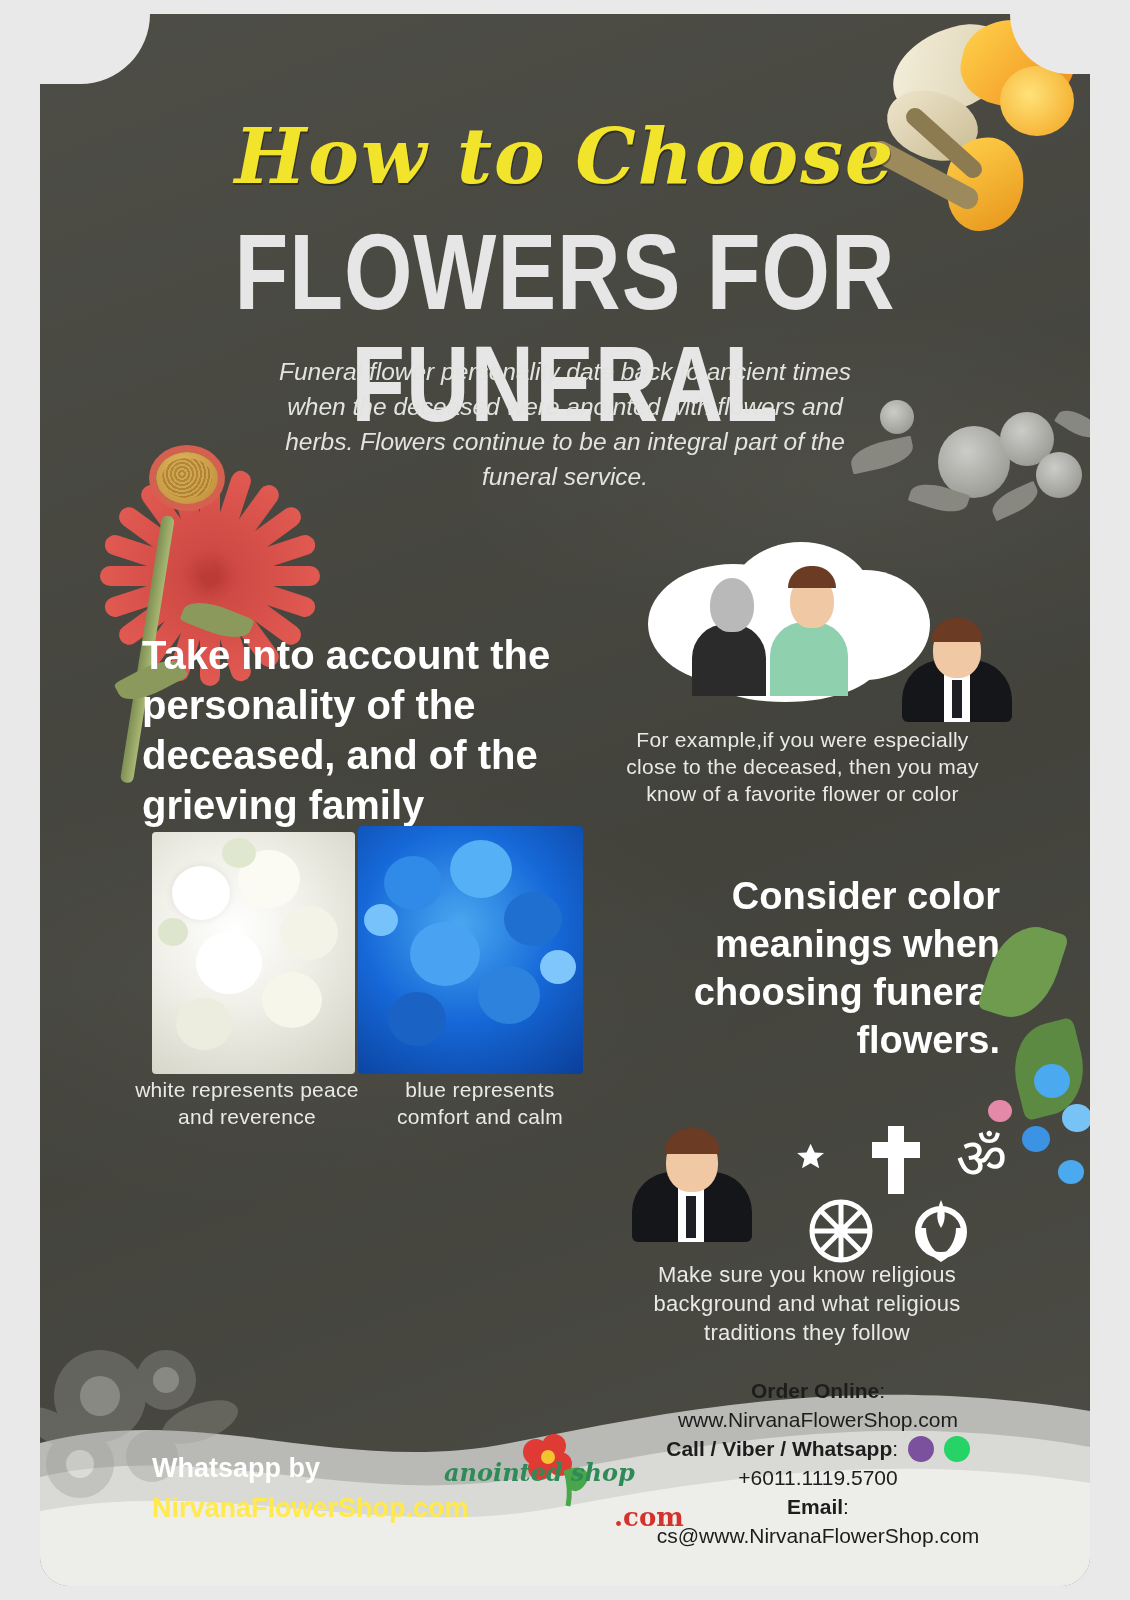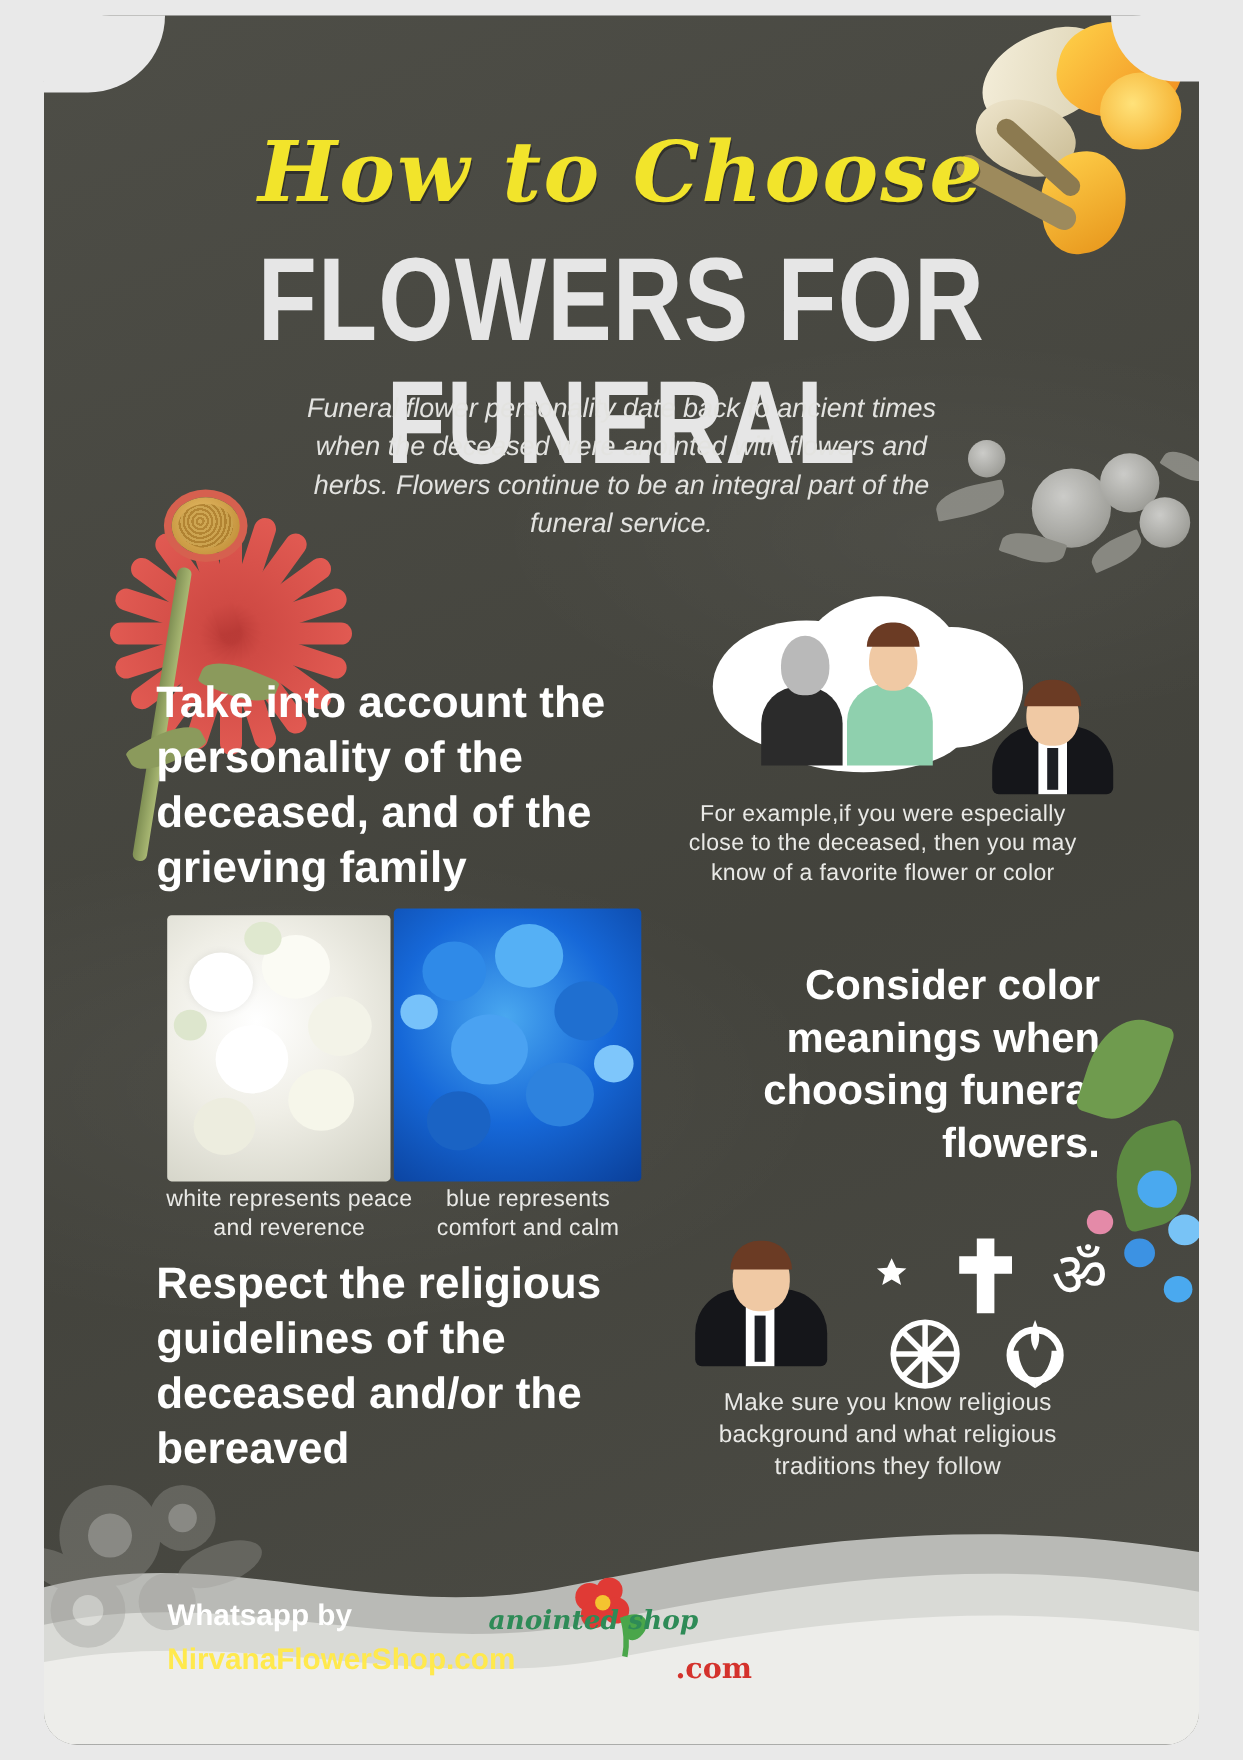--- a/index.html
+++ b/index.html
@@ -44,21 +44,21 @@
   }
   .intro{
     position:absolute;left:215px;top:340px;width:620px;text-align:center;
     font-family:"Liberation Sans",sans-serif;font-style:italic;
     font-size:24.5px;line-height:35px;color:#e3e3e0;
   }
 
   
   .h-left{
     position:absolute;font-family:"Liberation Sans",sans-serif;font-weight:bold;
-    color:#ffffff;font-size:40px;line-height:50px;
+    color:#ffffff;font-size:40px;line-height:50px;margin-top:16px;
   }
   .h-right{
     position:absolute;font-family:"Liberation Sans",sans-serif;font-weight:bold;
     color:#ffffff;font-size:38px;line-height:48px;text-align:right;
   }
   .cap{
     position:absolute;font-family:"Liberation Sans",sans-serif;
     color:#e9e9e6;font-size:21px;line-height:27px;text-align:center;letter-spacing:.3px;
   }
 
@@ -238,24 +238,23 @@
       <div class="bl" style="left:26px;top:30px;width:58px;height:54px;background:#2f8ae8;"></div>
       <div class="bl" style="left:92px;top:14px;width:62px;height:58px;background:#55b0f5;"></div>
       <div class="bl" style="left:146px;top:66px;width:58px;height:54px;background:#1f6fd0;"></div>
       <div class="bl" style="left:52px;top:96px;width:70px;height:64px;background:#4aa2f2;"></div>
       <div class="bl" style="left:120px;top:140px;width:62px;height:58px;background:#2d82de;"></div>
       <div class="bl" style="left:30px;top:166px;width:58px;height:54px;background:#1a63c4;"></div>
       <div class="bl" style="left:6px;top:78px;width:34px;height:32px;background:#77c2fa;"></div>
       <div class="bl" style="left:182px;top:124px;width:36px;height:34px;background:#7ec6fb;"></div>
     </div>
 
-    <div class="cap" style="left:108px;top:1062px;width:230px;">white represents peace and reverence</div>
+    <div class="cap" style="left:92px;top:1062px;width:230px;">white represents peace and reverence</div>
     <div class="cap" style="left:340px;top:1062px;width:200px;">blue represents comfort and calm</div>
 
-    <div class="h-left" style="left:102px;top:1128px;width:480px;">Respect the religious guidelines of the deceased and/or the bereaved</div>
 
     <div class="manbust" style="left:592px;top:1108px;width:120px;height:120px;">
       <div class="mb-suit" style="width:120px;height:70px;"></div>
       <div class="mb-shirt" style="left:46px;height:54px;"></div>
       <div class="mb-tie" style="left:54px;height:42px;"></div>
       <div class="mb-head" style="left:34px;bottom:50px;width:52px;height:60px;"></div>
       <div class="mb-hair" style="left:32px;bottom:88px;width:56px;height:26px;"></div>
     </div>
 
     <div class="relicons">
@@ -351,17 +350,29 @@
           </g>
           <circle cx="34" cy="23" r="7" fill="#f4c430"></circle>
           <path d="M52 36 C70 28 80 40 70 52 C62 62 50 58 52 36z" fill="#4aa64a"></path>
           <path d="M52 36 C56 50 56 62 54 72" stroke="#4aa64a" stroke-width="5" fill="none"></path>
         </svg>
       </div>
       <div class="nirvana">anointed shop</div>
       <div class="com">.com</div>
     </div>
 
+    <div class="footer-right">
+      <div><b>Order Online</b>:</div>
+      <div>www.NirvanaFlowerShop.com</div>
+      <div>
+        <b>Call / Viber / Whatsapp</b>:
+        <span class="vi purple"></span>
+        <span class="vi green"></span>
+      </div>
+      <div>+6011.1119.5700</div>
+      <div><b>Email</b>:</div>
+      <div>cs@www.NirvanaFlowerShop.com</div>
+    </div>
 
   </div>
   <div class="notch"></div>
   <div class="notch2"></div>
 </div>
 
 </body></html>

